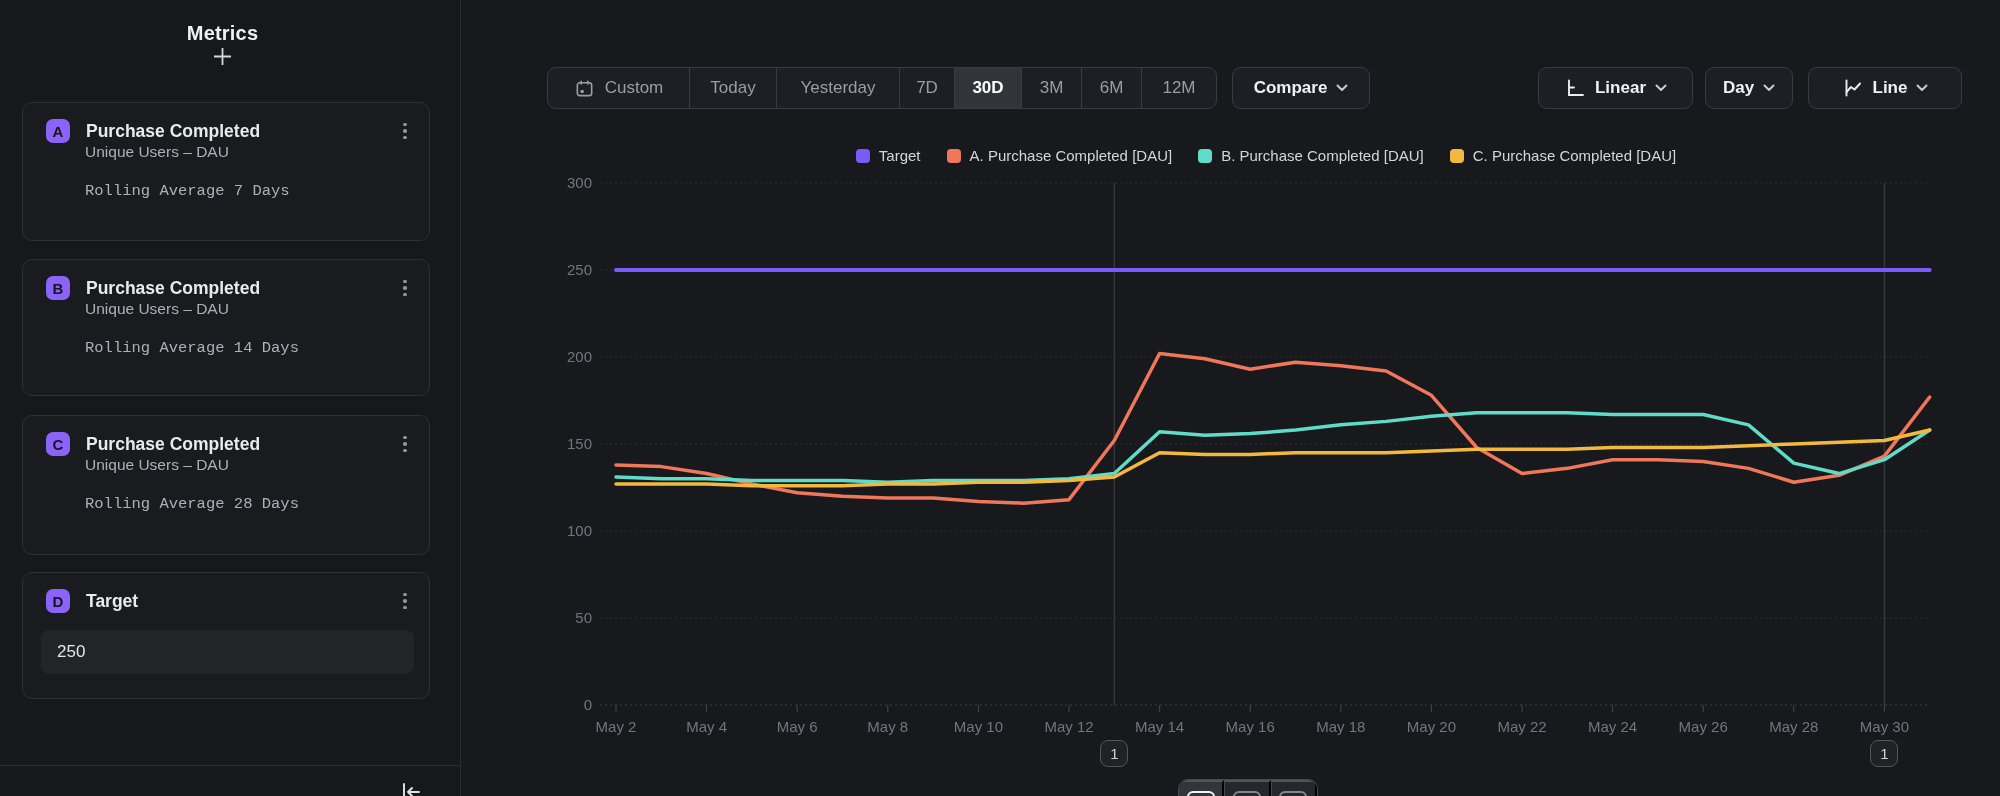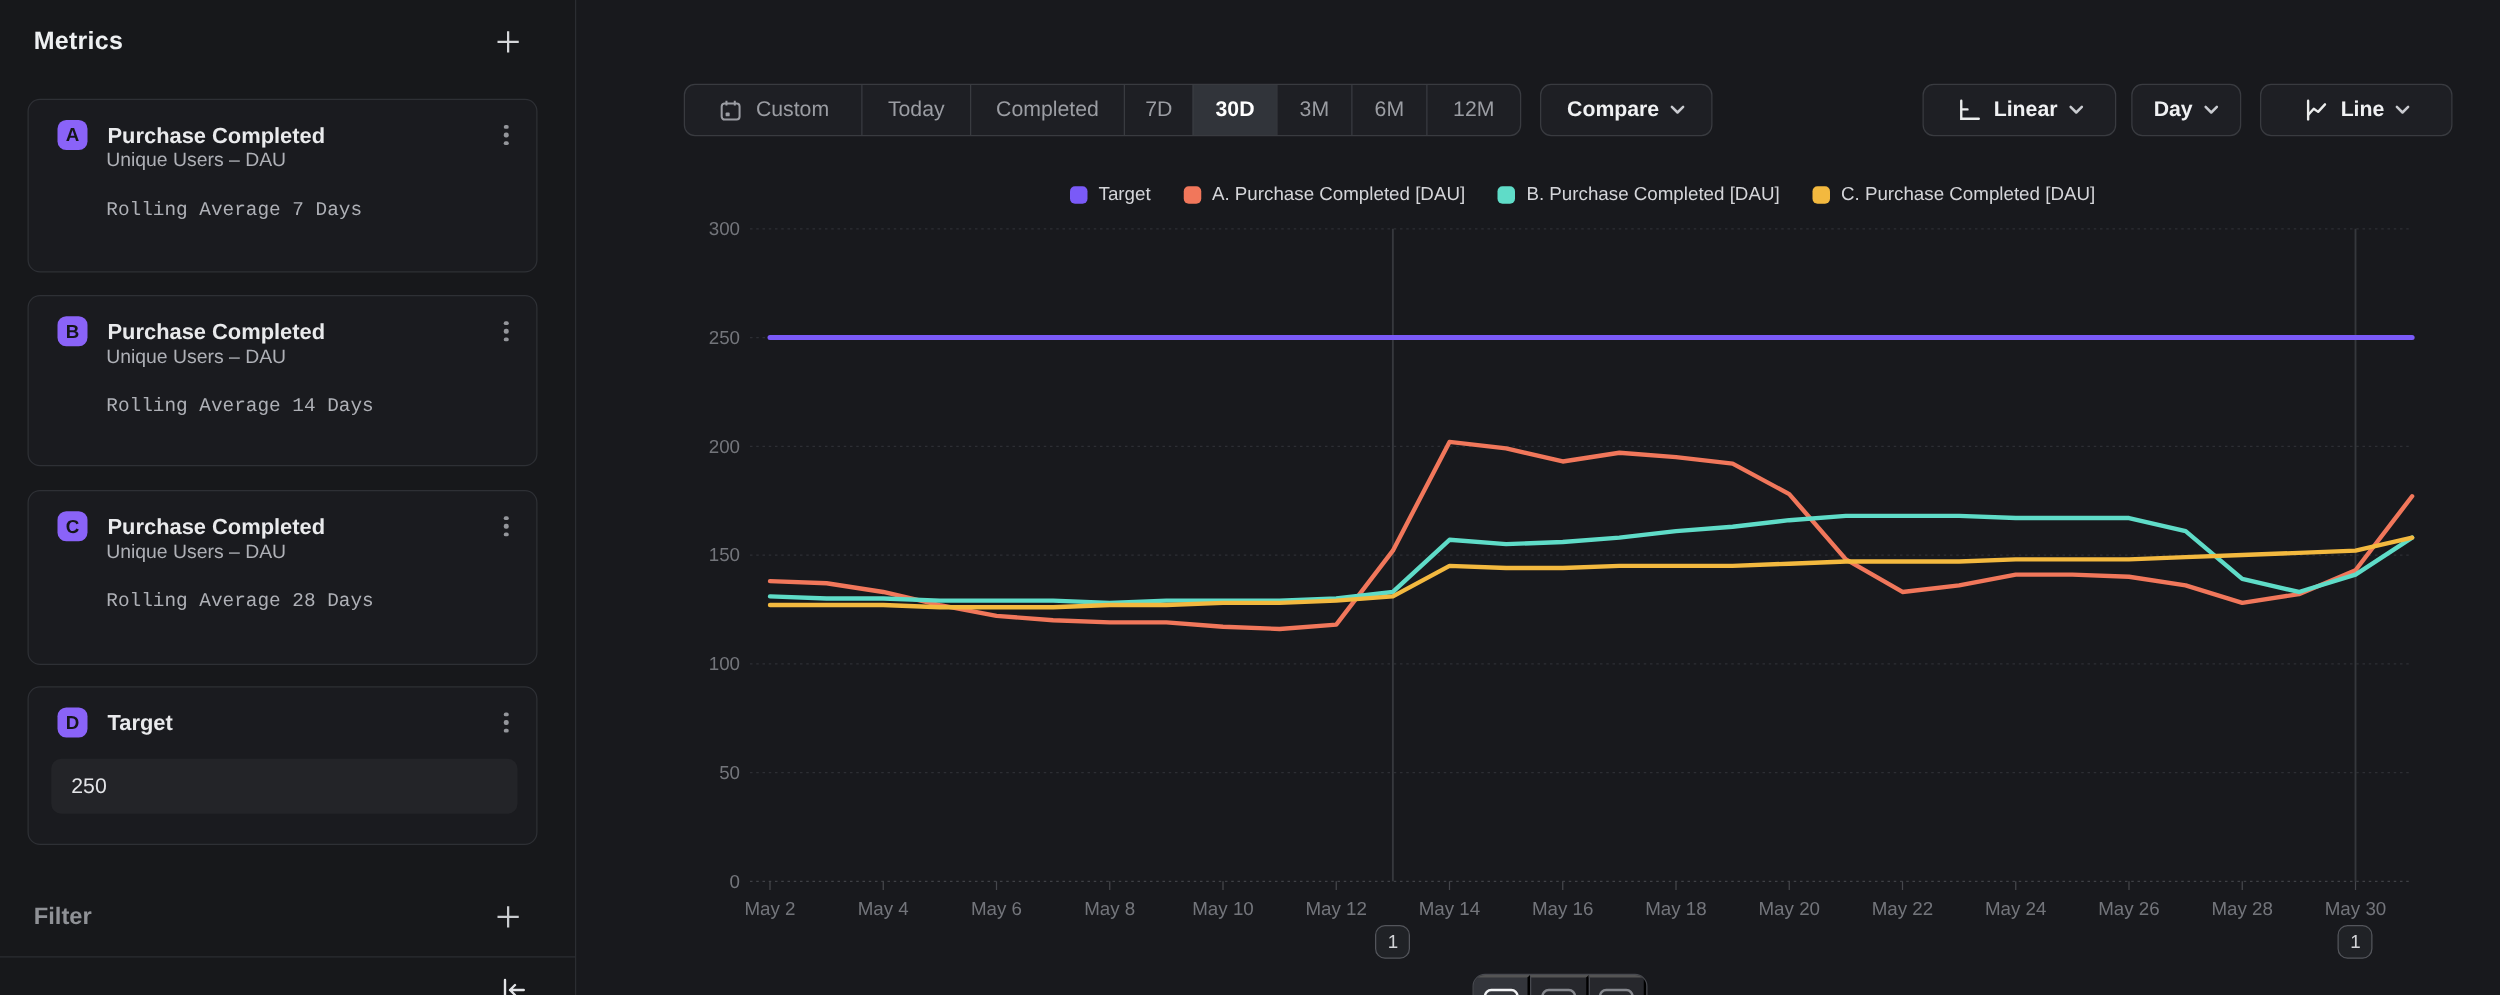--- a/index.html
+++ b/index.html
@@ -10,20 +10,21 @@
     font-family:"Liberation Sans", sans-serif;
   }
   
   .sidebar {
     position:absolute; left:0; top:0; width:461px; height:796px;
     background:#17181b; border-right:1px solid #2b2d32;
   }
   .side-row {
     display:flex; align-items:center; justify-content:space-between;
     padding:0 42px 0 27px;
+    flex-direction:column;
   }
   .side-header { margin-top:22px; }
   .side-title { font-size:20px; font-weight:700; color:#eef0f2; letter-spacing:.2px; }
   .icon-btn { background:none; border:none; cursor:pointer; display:flex; align-items:center; justify-content:center; padding:0; }
   .cards { padding:0 30px 0 22px; }
   .card {
     background:#1a1b1f; border:1px solid #2e3035; border-radius:10px;
     position:relative; padding:16px 18px 18px 23px;
   }
   .card-a { margin-top:34px; height:139px; }
@@ -160,48 +161,40 @@
       </div>
       <button class="kebab">
           <i></i>
           <i></i>
           <i></i>
         </button>
       <div class="target-input">250</div>
     </div>
   </div>
 
-  <div class="side-row filter-row">
-    <span class="filter-title">Filter</span>
-    <button class="icon-btn">
-      <svg width="23" height="23" viewBox="0 0 23 23">
-          <path d="M11.5 3v17M3 11.5h17" stroke="#caccd0" stroke-width="1.8" fill="none"></path>
-        </svg>
-    </button>
-  </div>
   <div class="side-divider"></div>
   <button class="icon-btn collapse-btn">
     <svg width="26" height="26" viewBox="0 0 26 26">
       <path d="M6 5v16M21 13H10M14 9l-4 4 4 4" stroke="#e3e4e7" stroke-width="1.9" fill="none" stroke-linecap="round" stroke-linejoin="round"></path>
     </svg>
   </button>
 </aside>
 
 <main>
   <div class="seg">
     <button class="seg-cell" style="width:141px">
       <svg width="21" height="21" viewBox="0 0 22 22">
         <rect x="3.5" y="5" width="15" height="13.5" rx="2.5" stroke="#9b9da3" stroke-width="1.7" fill="none"></rect>
         <path d="M7.5 2.8v4M14.5 2.8v4" stroke="#9b9da3" stroke-width="1.7"></path>
         <rect x="6.8" y="12.6" width="3.4" height="3.2" rx="0.8" fill="#9b9da3"></rect>
       </svg>
       <span>Custom</span>
     </button>
     <button class="seg-cell" style="width:87px">Today</button>
-    <button class="seg-cell" style="width:123px">Completed</button>
+    <button class="seg-cell" style="width:123px">Yesterday</button>
     <button class="seg-cell" style="width:55px">7D</button>
     <button class="seg-cell active" style="width:67px">30D</button>
     <button class="seg-cell" style="width:60px">3M</button>
     <button class="seg-cell" style="width:60px">6M</button>
     <button class="seg-cell" style="width:75px">12M</button>
   </div>
 
   <button class="pill-btn" style="left:1232px;width:138px">
     <span>Compare</span>
     <svg width="12" height="8" viewBox="0 0 12 8">

